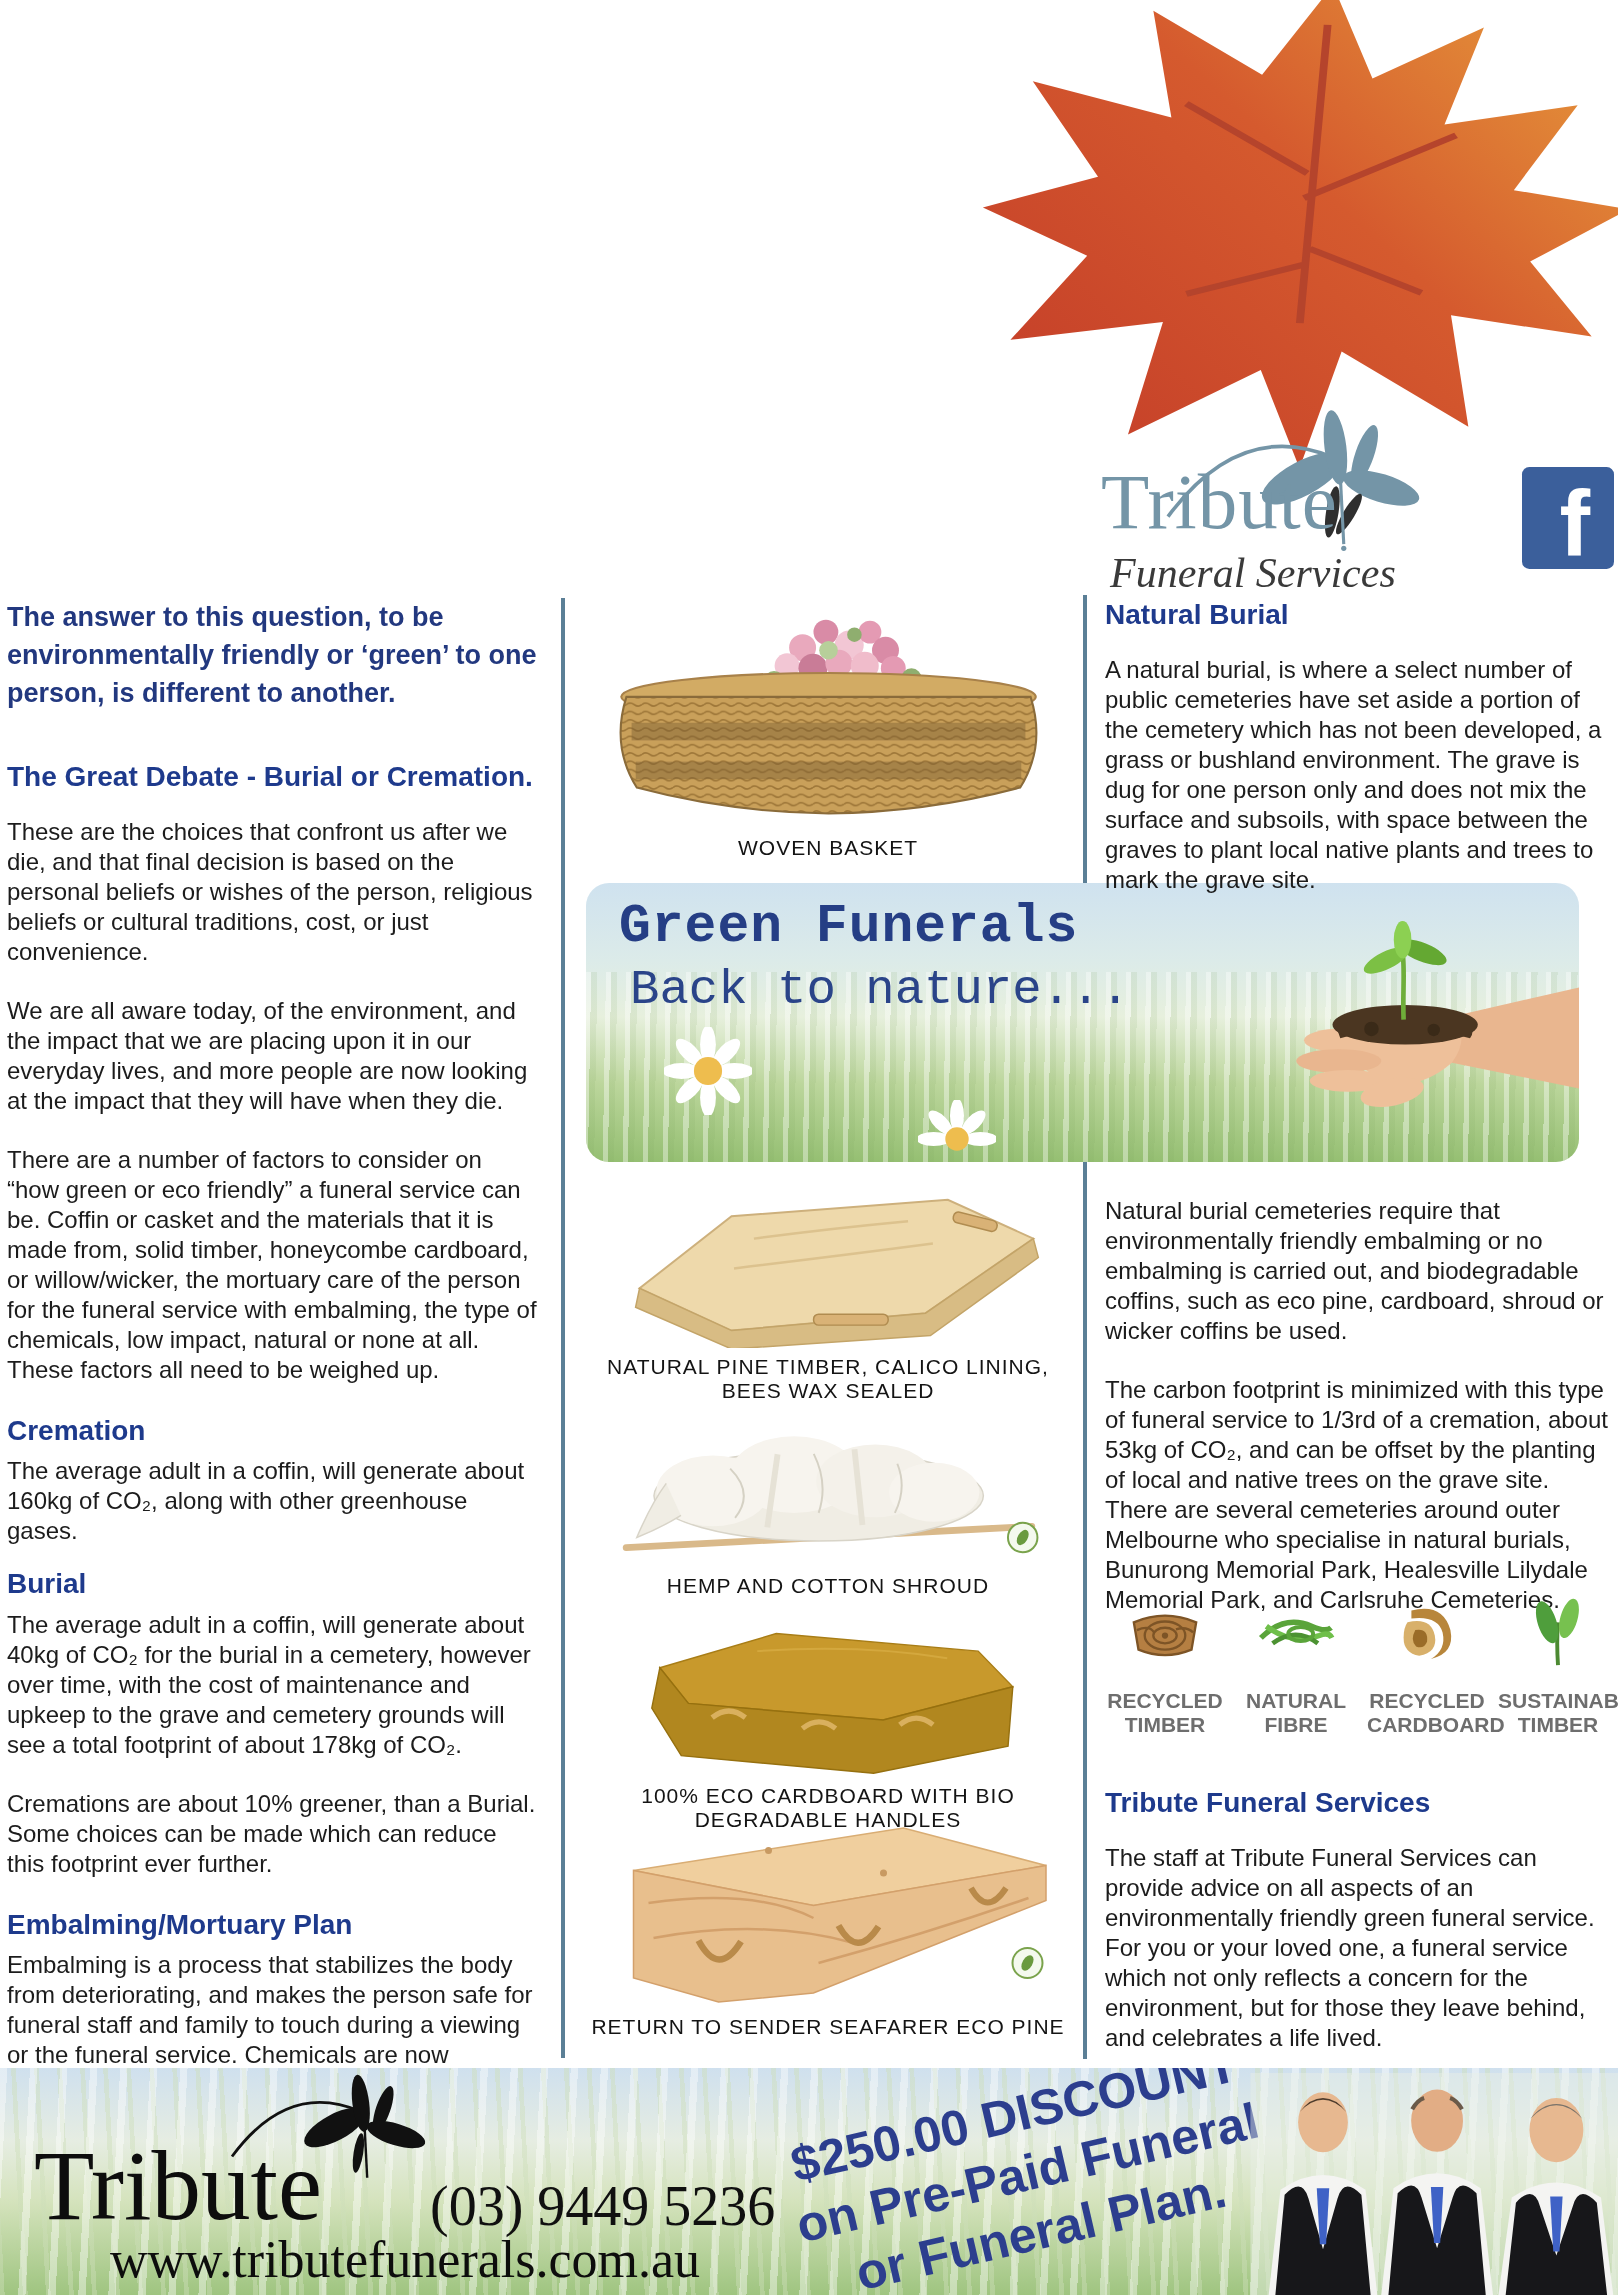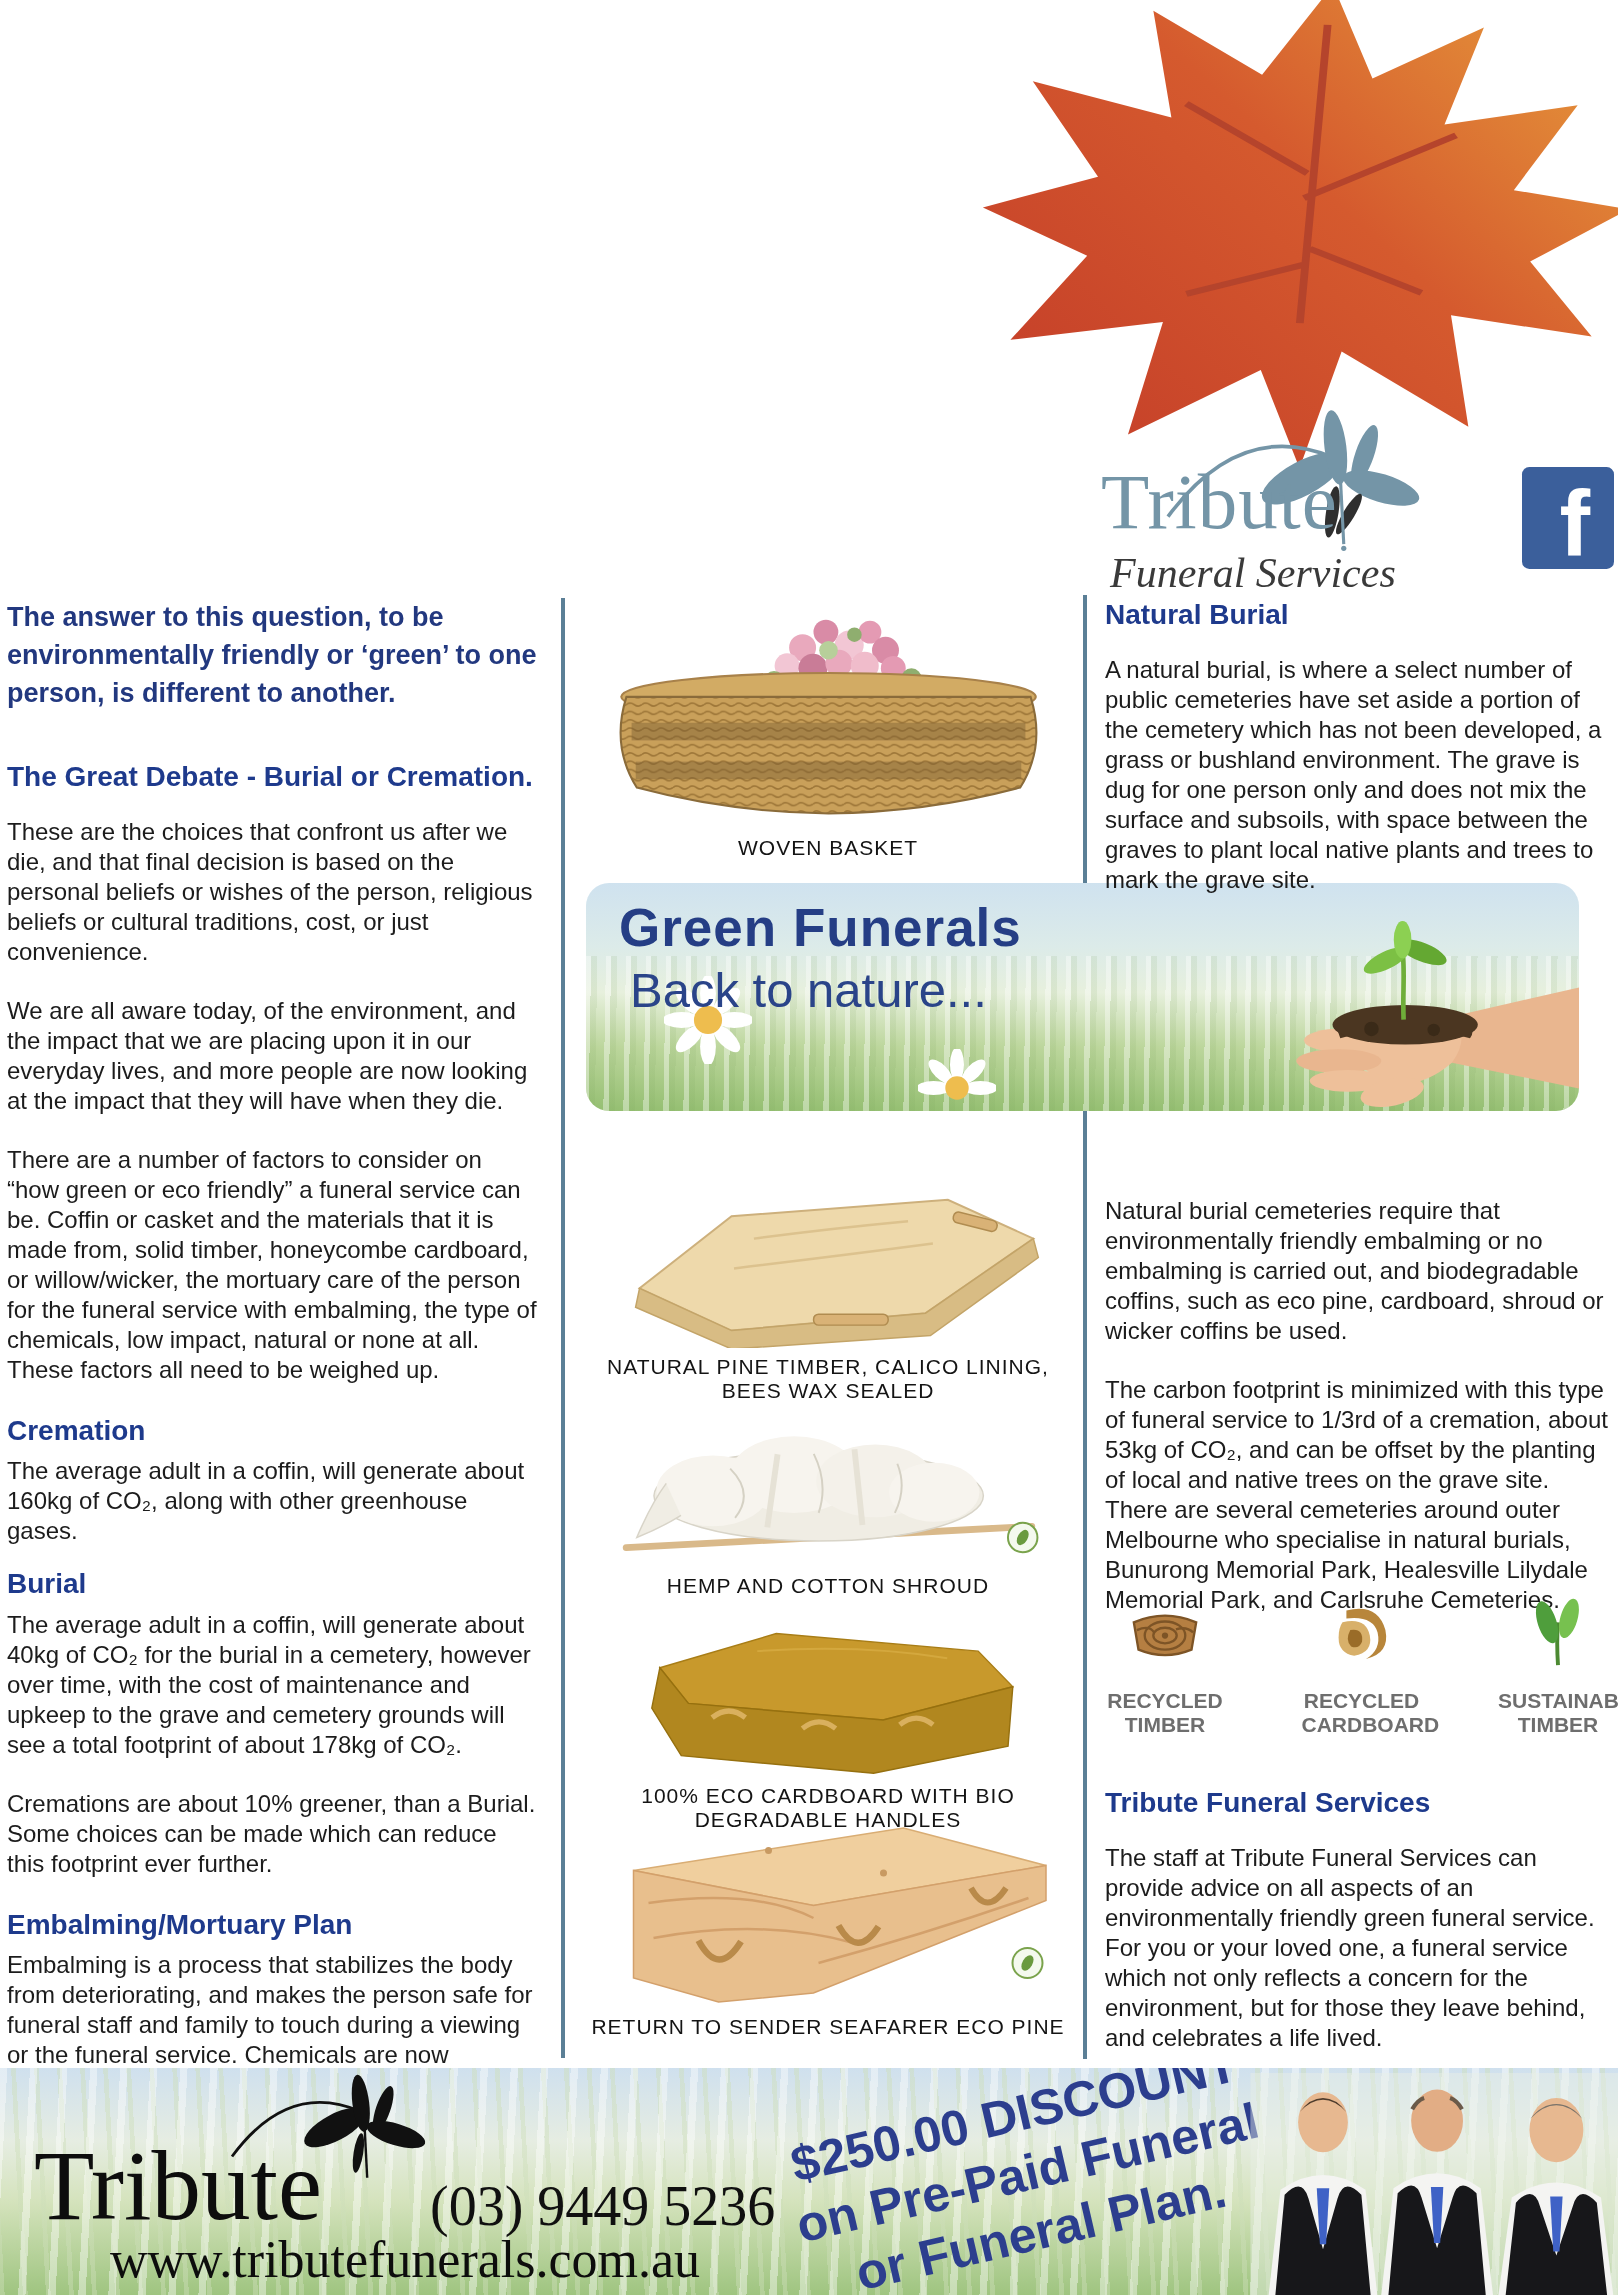--- a/index.html
+++ b/index.html
@@ -40,22 +40,22 @@
   .col-right{position:absolute;left:1105px;width:513px;color:#1c1c1c;
              font-size:24px;line-height:30px;}
   .r1{top:598px;} .r2{top:1196px;} .r3{top:1786px;}
 
   
   .fig{position:absolute;left:575px;width:506px;text-align:center;}
   .fig .img{display:block;margin:0 auto;}
   .cap{font-size:21px;letter-spacing:1px;color:#141414;margin-top:7.3px;}
 
   
-  .banner{position:absolute;left:586px;top:883px;width:993px;height:228px;border-radius:23px;
-          overflow:hidden;background:linear-gradient(180deg,#cfe2ef 0%,#dcebe9 28%,#e7f0dd 48%,#bcd69c 72%,#95bf72 100%);}
+  .banner{position:absolute;left:586px;top:883px;width:993px;height:279px;border-radius:23px;
+          overflow:hidden;background:linear-gradient(180deg,#cfe2ef 0%,#dcebe9 28%,#e7f0dd 48%,#bcd69c 72%,#95bf72 100%);font-family:Liberation Mono, monospace;}
   .banner .streaks{position:absolute;left:0;bottom:0;width:100%;height:68%;
           background:repeating-linear-gradient(91deg,rgba(255,255,255,.38) 0 5.2px,rgba(120,160,90,.12) 5.2px 11.4px,rgba(255,255,255,0) 11.4px 20px);}
   .banner-title{position:absolute;left:33px;top:13.5px;font-size:53px;font-weight:700;color:#253e85;letter-spacing:1px;}
   .banner-sub{position:absolute;left:44px;top:79px;font-size:49px;color:#2a4489;}
   .hand{position:absolute;right:0px;top:15.6px;width:467px;height:264px;}
   .daisy{position:absolute;}
 
   
   .eco-row{position:absolute;left:1105px;top:1595px;width:513px;display:flex;justify-content:space-between;}
   .eco{width:120px;text-align:center;}
@@ -294,20 +294,30 @@
     <div class="eco">
       <svg viewBox="0 0 100 100">
         <path d="M10 35 Q50 18 90 35 L84 70 Q50 84 16 70 Z" fill="#b57f42" stroke="#7d5426" stroke-width="3"></path>
         <ellipse cx="50" cy="52" rx="26" ry="18" fill="none" stroke="#7d5426" stroke-width="3"></ellipse>
         <ellipse cx="50" cy="52" rx="15" ry="10" fill="none" stroke="#7d5426" stroke-width="3"></ellipse>
         <circle cx="50" cy="52" r="4" fill="#7d5426"></circle>
         <path d="M14 45 Q30 38 36 48 M64 44 Q78 40 86 48" stroke="#7d5426" stroke-width="3" fill="none"></path>
       </svg>
       <div class="lbl">RECYCLED
 TIMBER</div>
+    </div>
+    <div class="eco">
+      <svg viewBox="0 0 100 100">
+        <path d="M5 55 Q35 25 70 40 Q88 48 95 42" stroke="#5aa43a" stroke-width="7" fill="none"></path>
+        <path d="M12 40 Q45 65 80 52 Q92 47 96 55" stroke="#6fbf4a" stroke-width="7" fill="none"></path>
+        <path d="M20 62 Q50 40 78 62" stroke="#4c9232" stroke-width="6" fill="none"></path>
+        <ellipse cx="56" cy="50" rx="16" ry="9" fill="none" stroke="#5aa43a" stroke-width="5"></ellipse>
+      </svg>
+      <div class="lbl">NATURAL
+FIBRE</div>
     </div>
     <div class="eco">
       <svg viewBox="0 0 100 100">
         <path d="M30 20 Q70 10 80 45 Q86 75 55 82 Q75 70 70 48 Q64 26 30 30 Z" fill="#b8863b"></path>
         <path d="M25 35 Q55 28 60 52 Q64 74 40 78 Q20 74 20 55 Q20 42 25 35 Z" fill="#d8b06a"></path>
         <path d="M35 45 Q52 42 50 60 Q46 70 36 66 Q28 58 35 45 Z" fill="#9a6c28"></path>
       </svg>
       <div class="lbl">RECYCLED
 CARDBOARD</div>
     </div>

